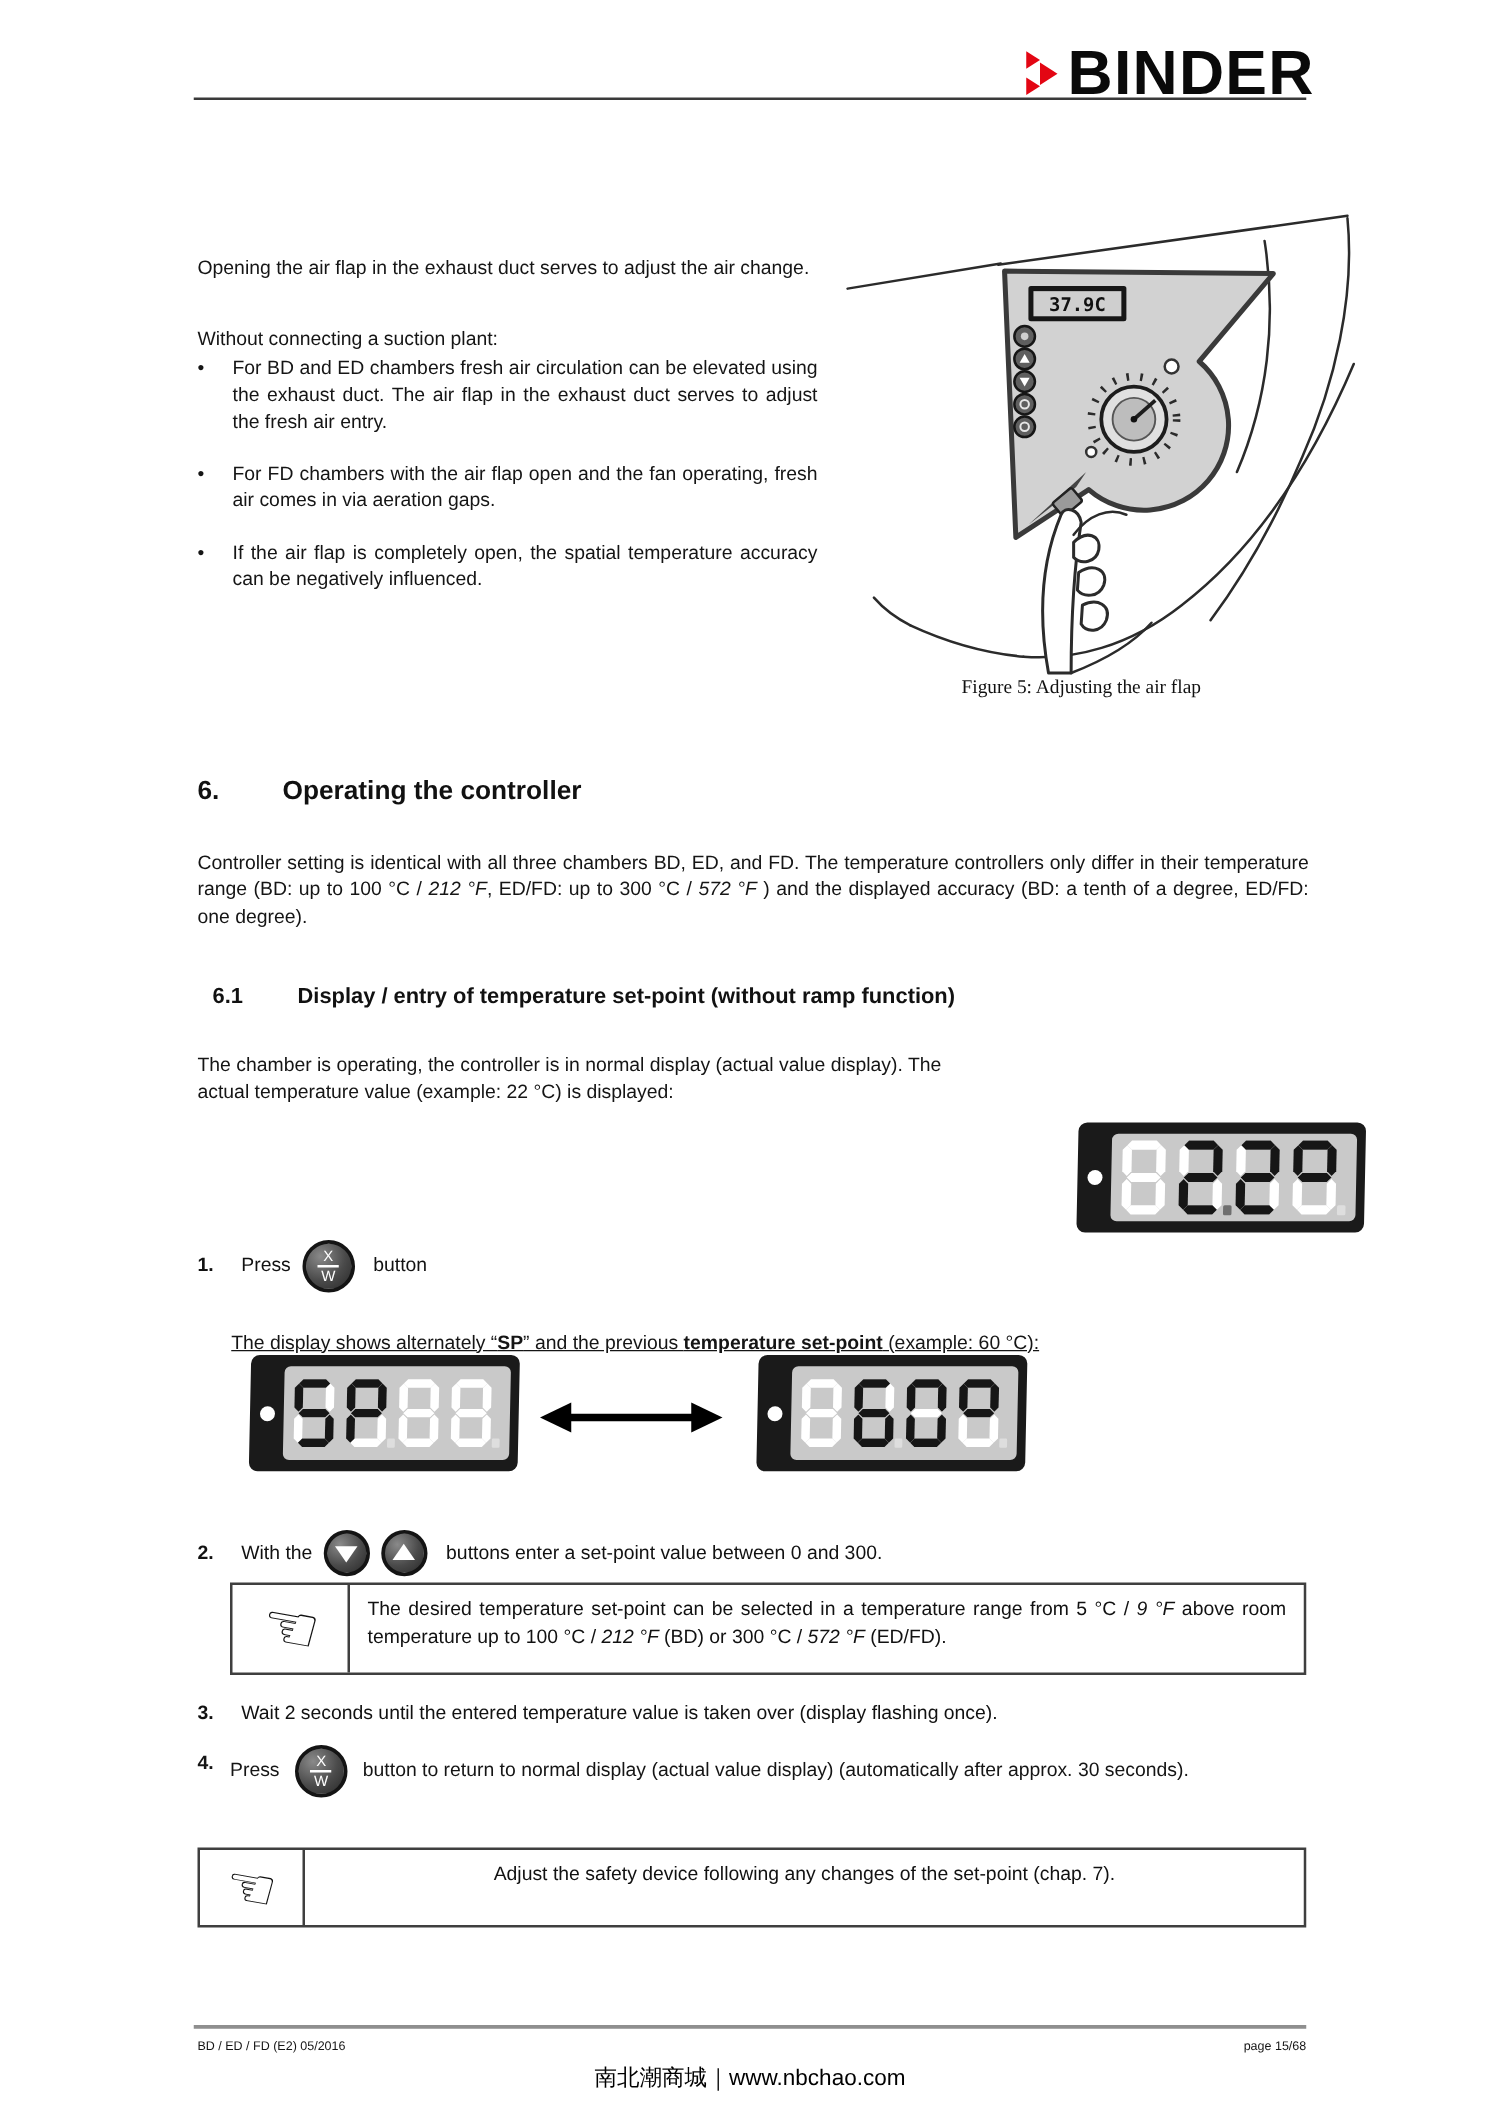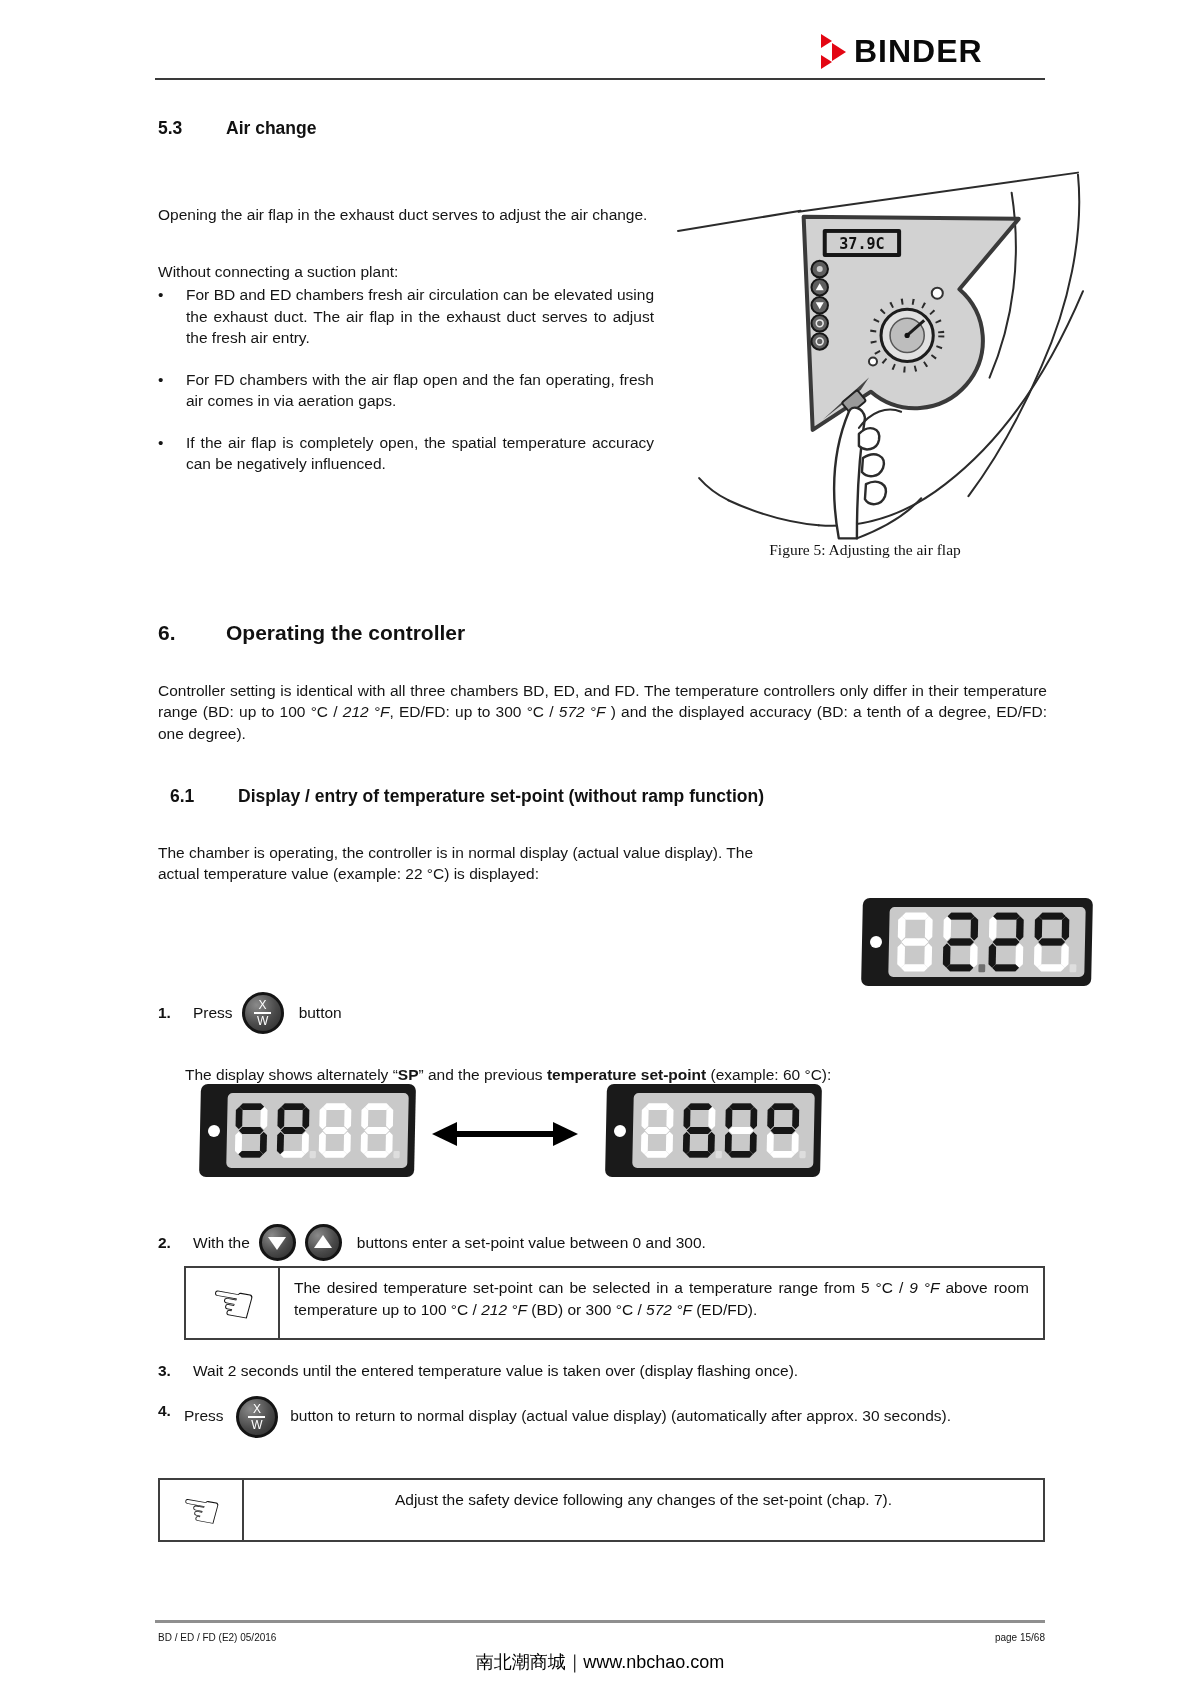--- a/index.html
+++ b/index.html
@@ -13,21 +13,21 @@
   .it{font-style:italic;}
   .b{font-weight:bold;}
 
   
   .logo{position:absolute;top:33px;left:820px;display:flex;align-items:center;gap:7px;}
   .logo-mark{position:relative;width:27px;height:36px;display:block;}
   .logo-mark span{position:absolute;width:0;height:0;}
   .lm1{top:1px;left:1px;border-left:11px solid #e30613;border-top:7px solid transparent;border-bottom:7px solid transparent;}
   .lm2{top:10px;left:12px;border-left:14px solid #e30613;border-top:9px solid transparent;border-bottom:9px solid transparent;}
   .lm3{top:22px;left:1px;border-left:11px solid #e30613;border-top:7px solid transparent;border-bottom:7px solid transparent;}
-  .logo-text{font-size:32px;font-weight:bold;letter-spacing:1px;line-height:1;color:#0a0a0a;}
+  .logo-text{font-size:50px;font-weight:bold;letter-spacing:1px;line-height:1;color:#0a0a0a;}
   .header-rule{position:absolute;top:78px;left:155px;width:890px;border-top:2.5px solid #3a3a3a;}
 
   
   .hsec{display:flex;font-weight:bold;}
   .h-sm{font-size:17.5px;}
   .h-lg{font-size:21px;}
   .h-num{width:68px;flex:none;}
 
   
   .bullet{display:flex;margin-bottom:20px;}
@@ -82,24 +82,20 @@
   <div class="logo">
     <span class="logo-mark">
       <span class="lm1"></span>
         <span class="lm2"></span>
         <span class="lm3"></span>
     </span>
     <span class="logo-text">BINDER</span>
   </div>
   <div class="header-rule"></div>
 
-  <div class="abs hsec h-sm" style="top:118px;left:158px;width:600px;">
-    <span class="h-num">5.3</span>
-    <span>Air change</span>
-  </div>
   <p class="abs body-text" style="top:188px;left:158px;width:502px;">Opening the air flap in the exhaust duct serves to adjust the air change.</p>
   <p class="abs body-text" style="top:245px;left:158px;width:502px;">Without connecting a suction plant:</p>
 
   <div class="abs body-text" style="top:284px;left:158px;width:496px;">
     <div class="bullet">
       <span class="marker">•</span>
       <span class="btext">For BD and ED chambers fresh air circulation can be elevated using the exhaust duct. The air flap in the exhaust duct serves to adjust the fresh air entry.</span>
     </div>
     <div class="bullet">
       <span class="marker">•</span>
@@ -232,21 +228,21 @@
   <div class="abs step-row" style="top:992px;left:158px;">
     <span class="snum">1.</span>
     <span>Press</span>
     <span class="btn-xw">
       <span class="xw-t">X</span>
       <span class="xw-line"></span>
       <span class="xw-b">W</span>
     </span>
     <span style="margin-left:6px;">button</span>
   </div>
-  <p class="abs body-text" style="top:1048px;left:185px;width:860px;"><span>The display shows alternately “</span><span class="b">SP</span><span>” and the previous </span><span class="b">temperature set-point</span><span> (example: 60 °C):</span></p>
+  <p class="abs body-text" style="top:1048px;left:185px;width:860px;text-decoration:underline;"><span>The display shows alternately “</span><span class="b">SP</span><span>” and the previous </span><span class="b">temperature set-point</span><span> (example: 60 °C):</span></p>
 
   <div class="lcd" style="top:1084px;left:200px;width:215px;height:93px;">
     <span class="lcd-led"></span>
     <span class="lcd-panel">
         <svg preserveAspectRatio="xMidYMid meet" viewBox="0 0 302 104">
           <polygon points="12,10 18,4 50,4 56,10 50,16 18,16" fill="#ffffff"></polygon>
           <polygon points="56,10 62,16 62,44 56,50 50,44 50,16" fill="#ffffff"></polygon>
           <polygon points="56,54 62,60 62,88 56,94 50,88 50,60" fill="#ffffff"></polygon>
           <polygon points="12,94 18,88 50,88 56,94 50,100 18,100" fill="#ffffff"></polygon>
           <polygon points="12,54 18,60 18,88 12,94 6,88 6,60" fill="#ffffff"></polygon>

